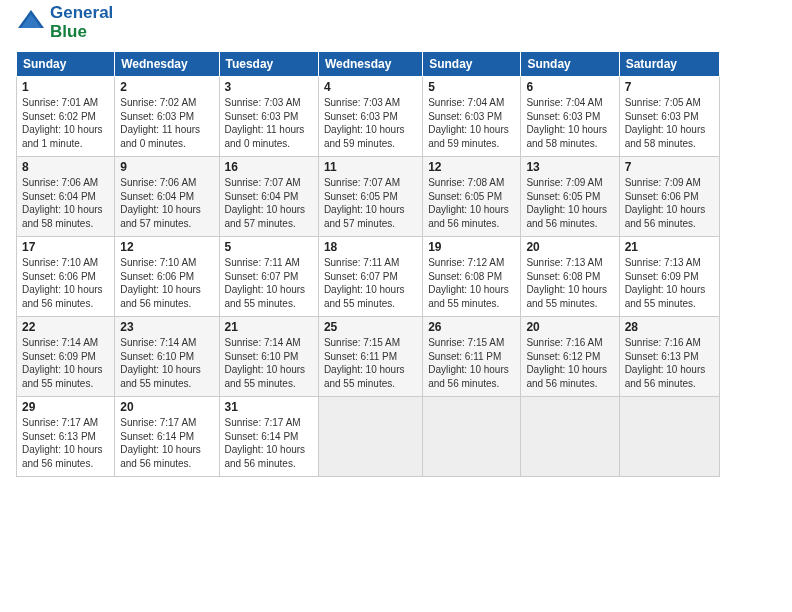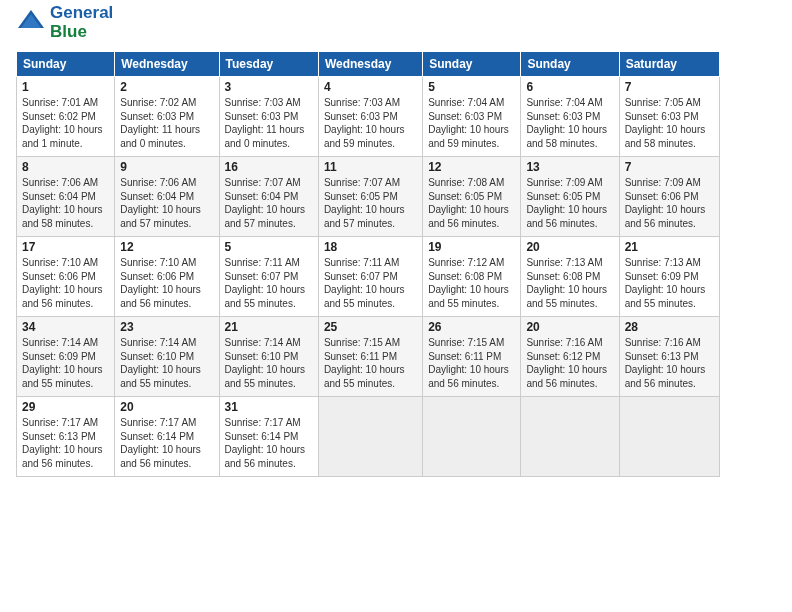--- a/index.html
+++ b/index.html
@@ -211,21 +211,21 @@
             <span class="day-num">20</span>
             <div class="day-info">Sunrise: 7:13 AM<br>Sunset: 6:08 PM<br>Daylight: 10 hours<br>and 55 minutes.</div>
           </td>
           <td>
             <span class="day-num">21</span>
             <div class="day-info">Sunrise: 7:13 AM<br>Sunset: 6:09 PM<br>Daylight: 10 hours<br>and 55 minutes.</div>
           </td>
         </tr>
         <tr>
           <td>
-            <span class="day-num">34</span>
+            <span class="day-num">22</span>
             <div class="day-info">Sunrise: 7:14 AM<br>Sunset: 6:09 PM<br>Daylight: 10 hours<br>and 55 minutes.</div>
           </td>
           <td>
             <span class="day-num">23</span>
             <div class="day-info">Sunrise: 7:14 AM<br>Sunset: 6:10 PM<br>Daylight: 10 hours<br>and 55 minutes.</div>
           </td>
           <td>
             <span class="day-num">21</span>
             <div class="day-info">Sunrise: 7:14 AM<br>Sunset: 6:10 PM<br>Daylight: 10 hours<br>and 55 minutes.</div>
           </td>

